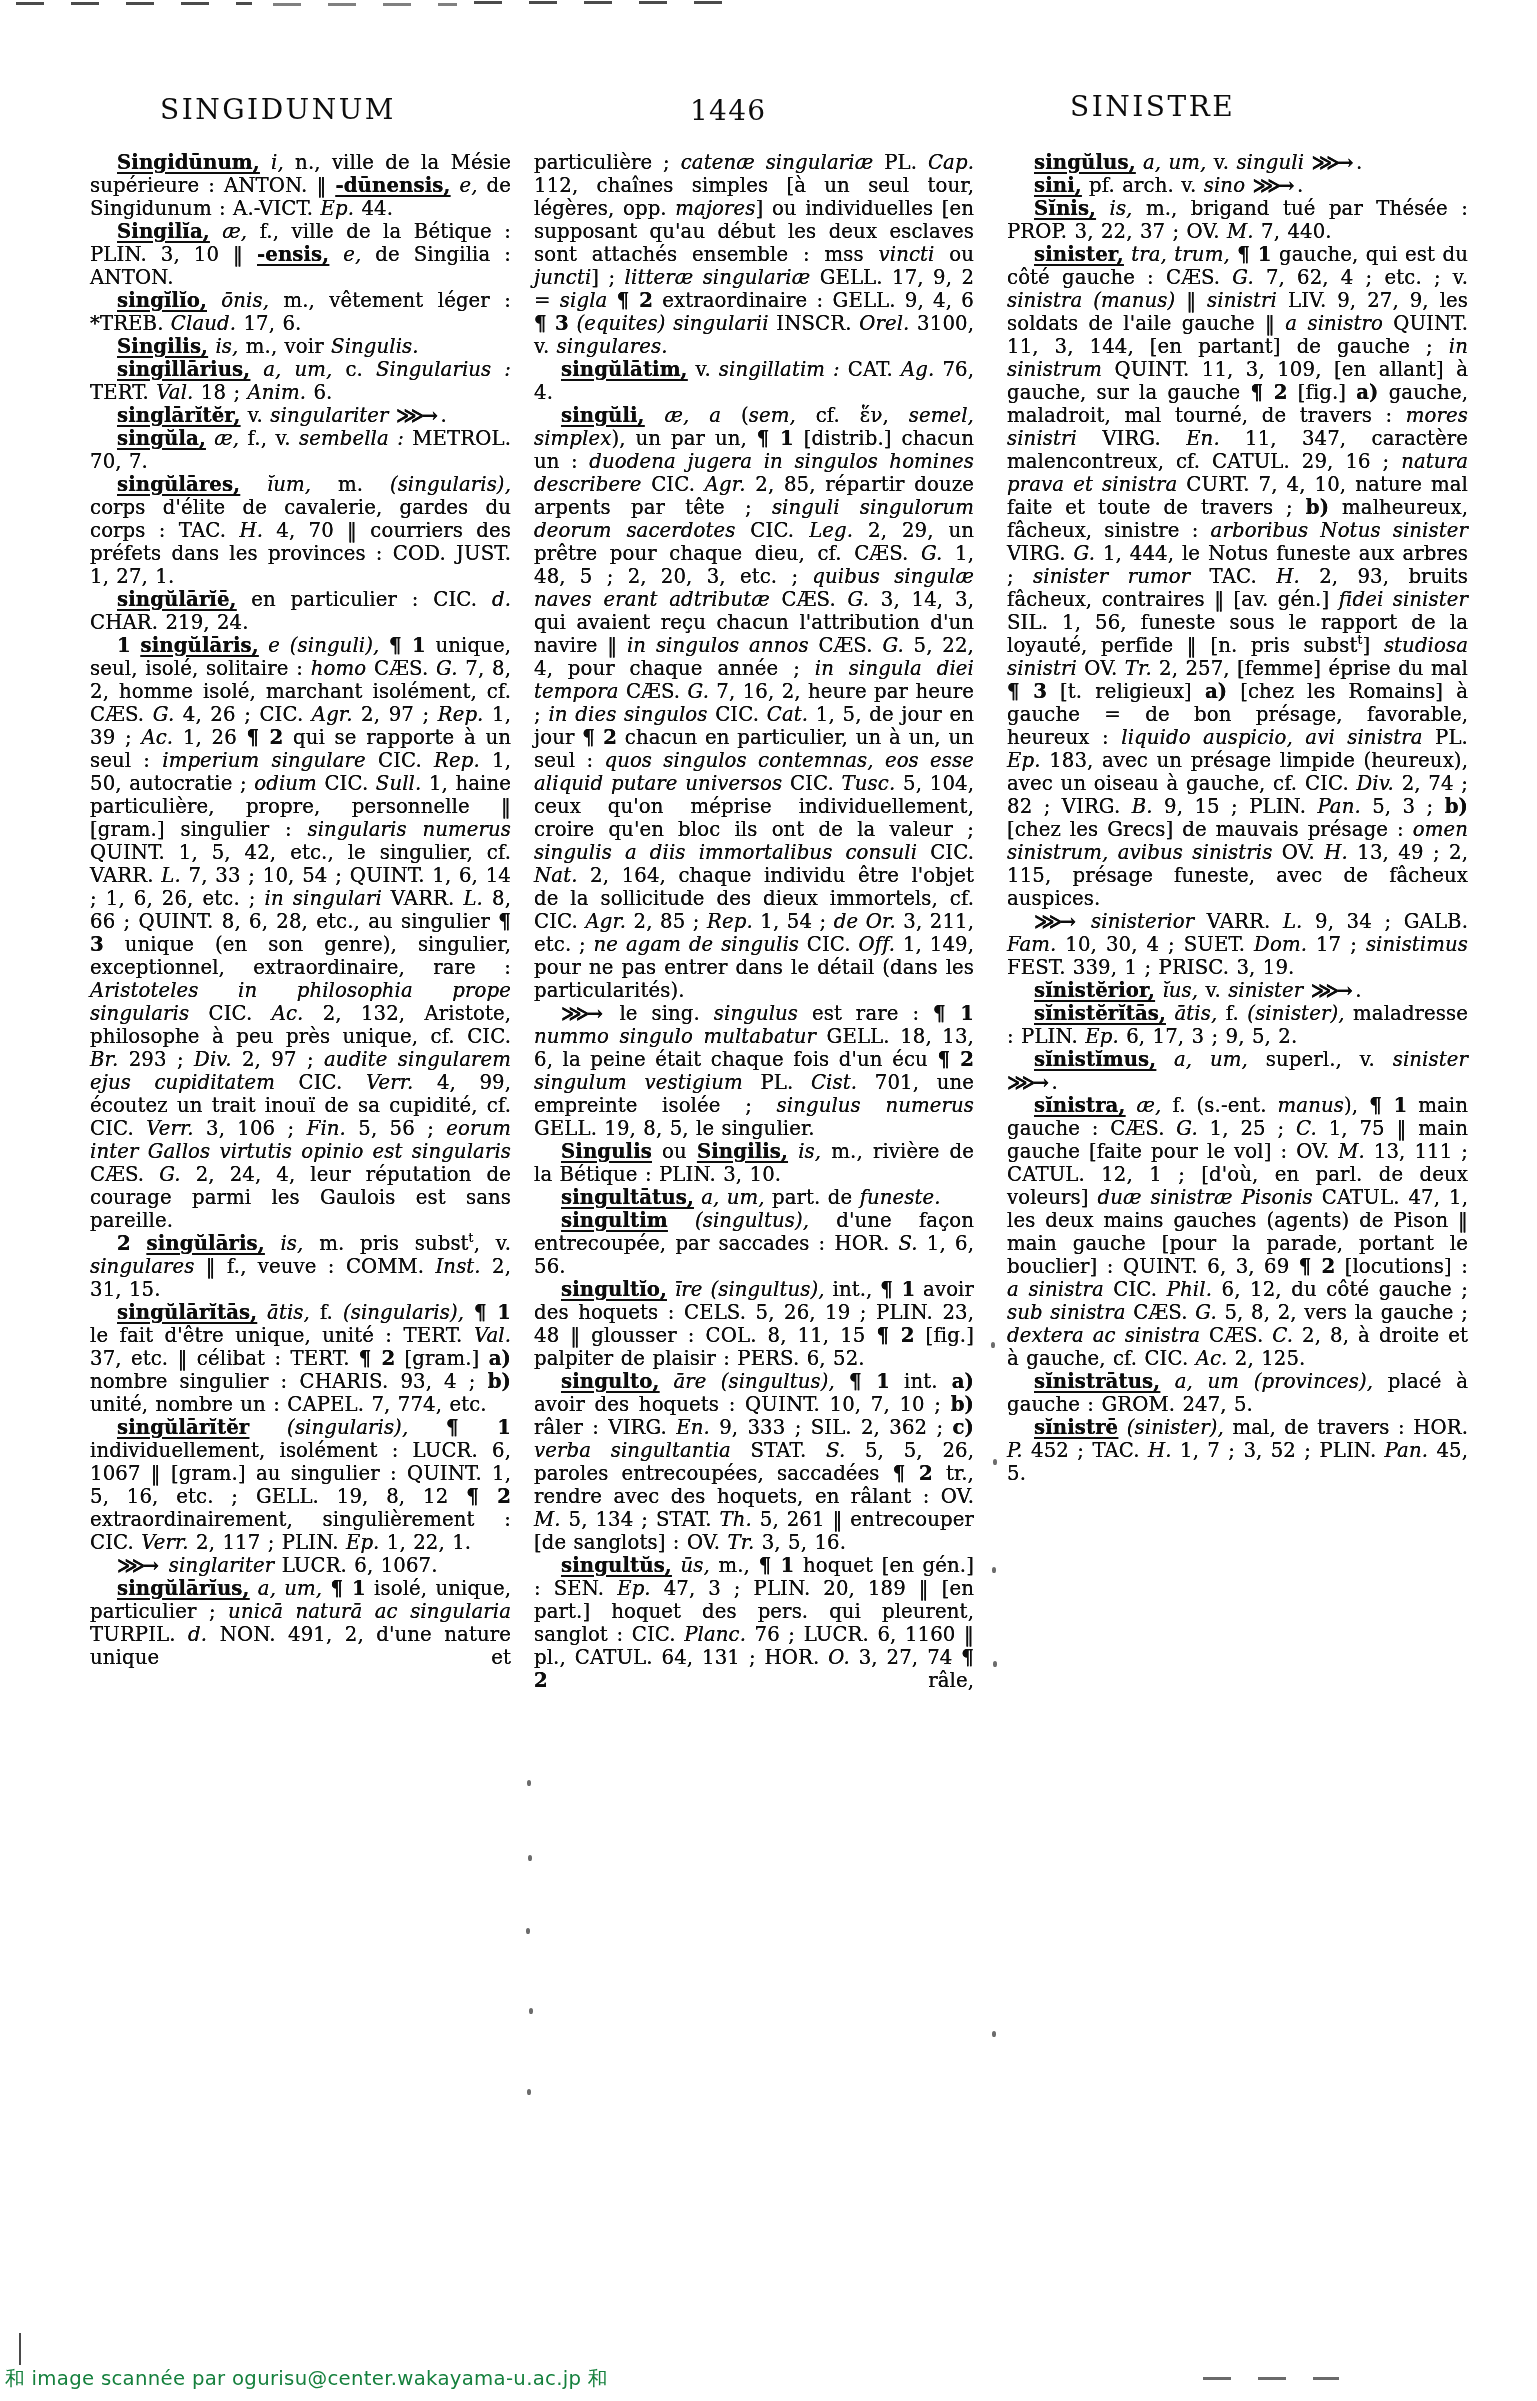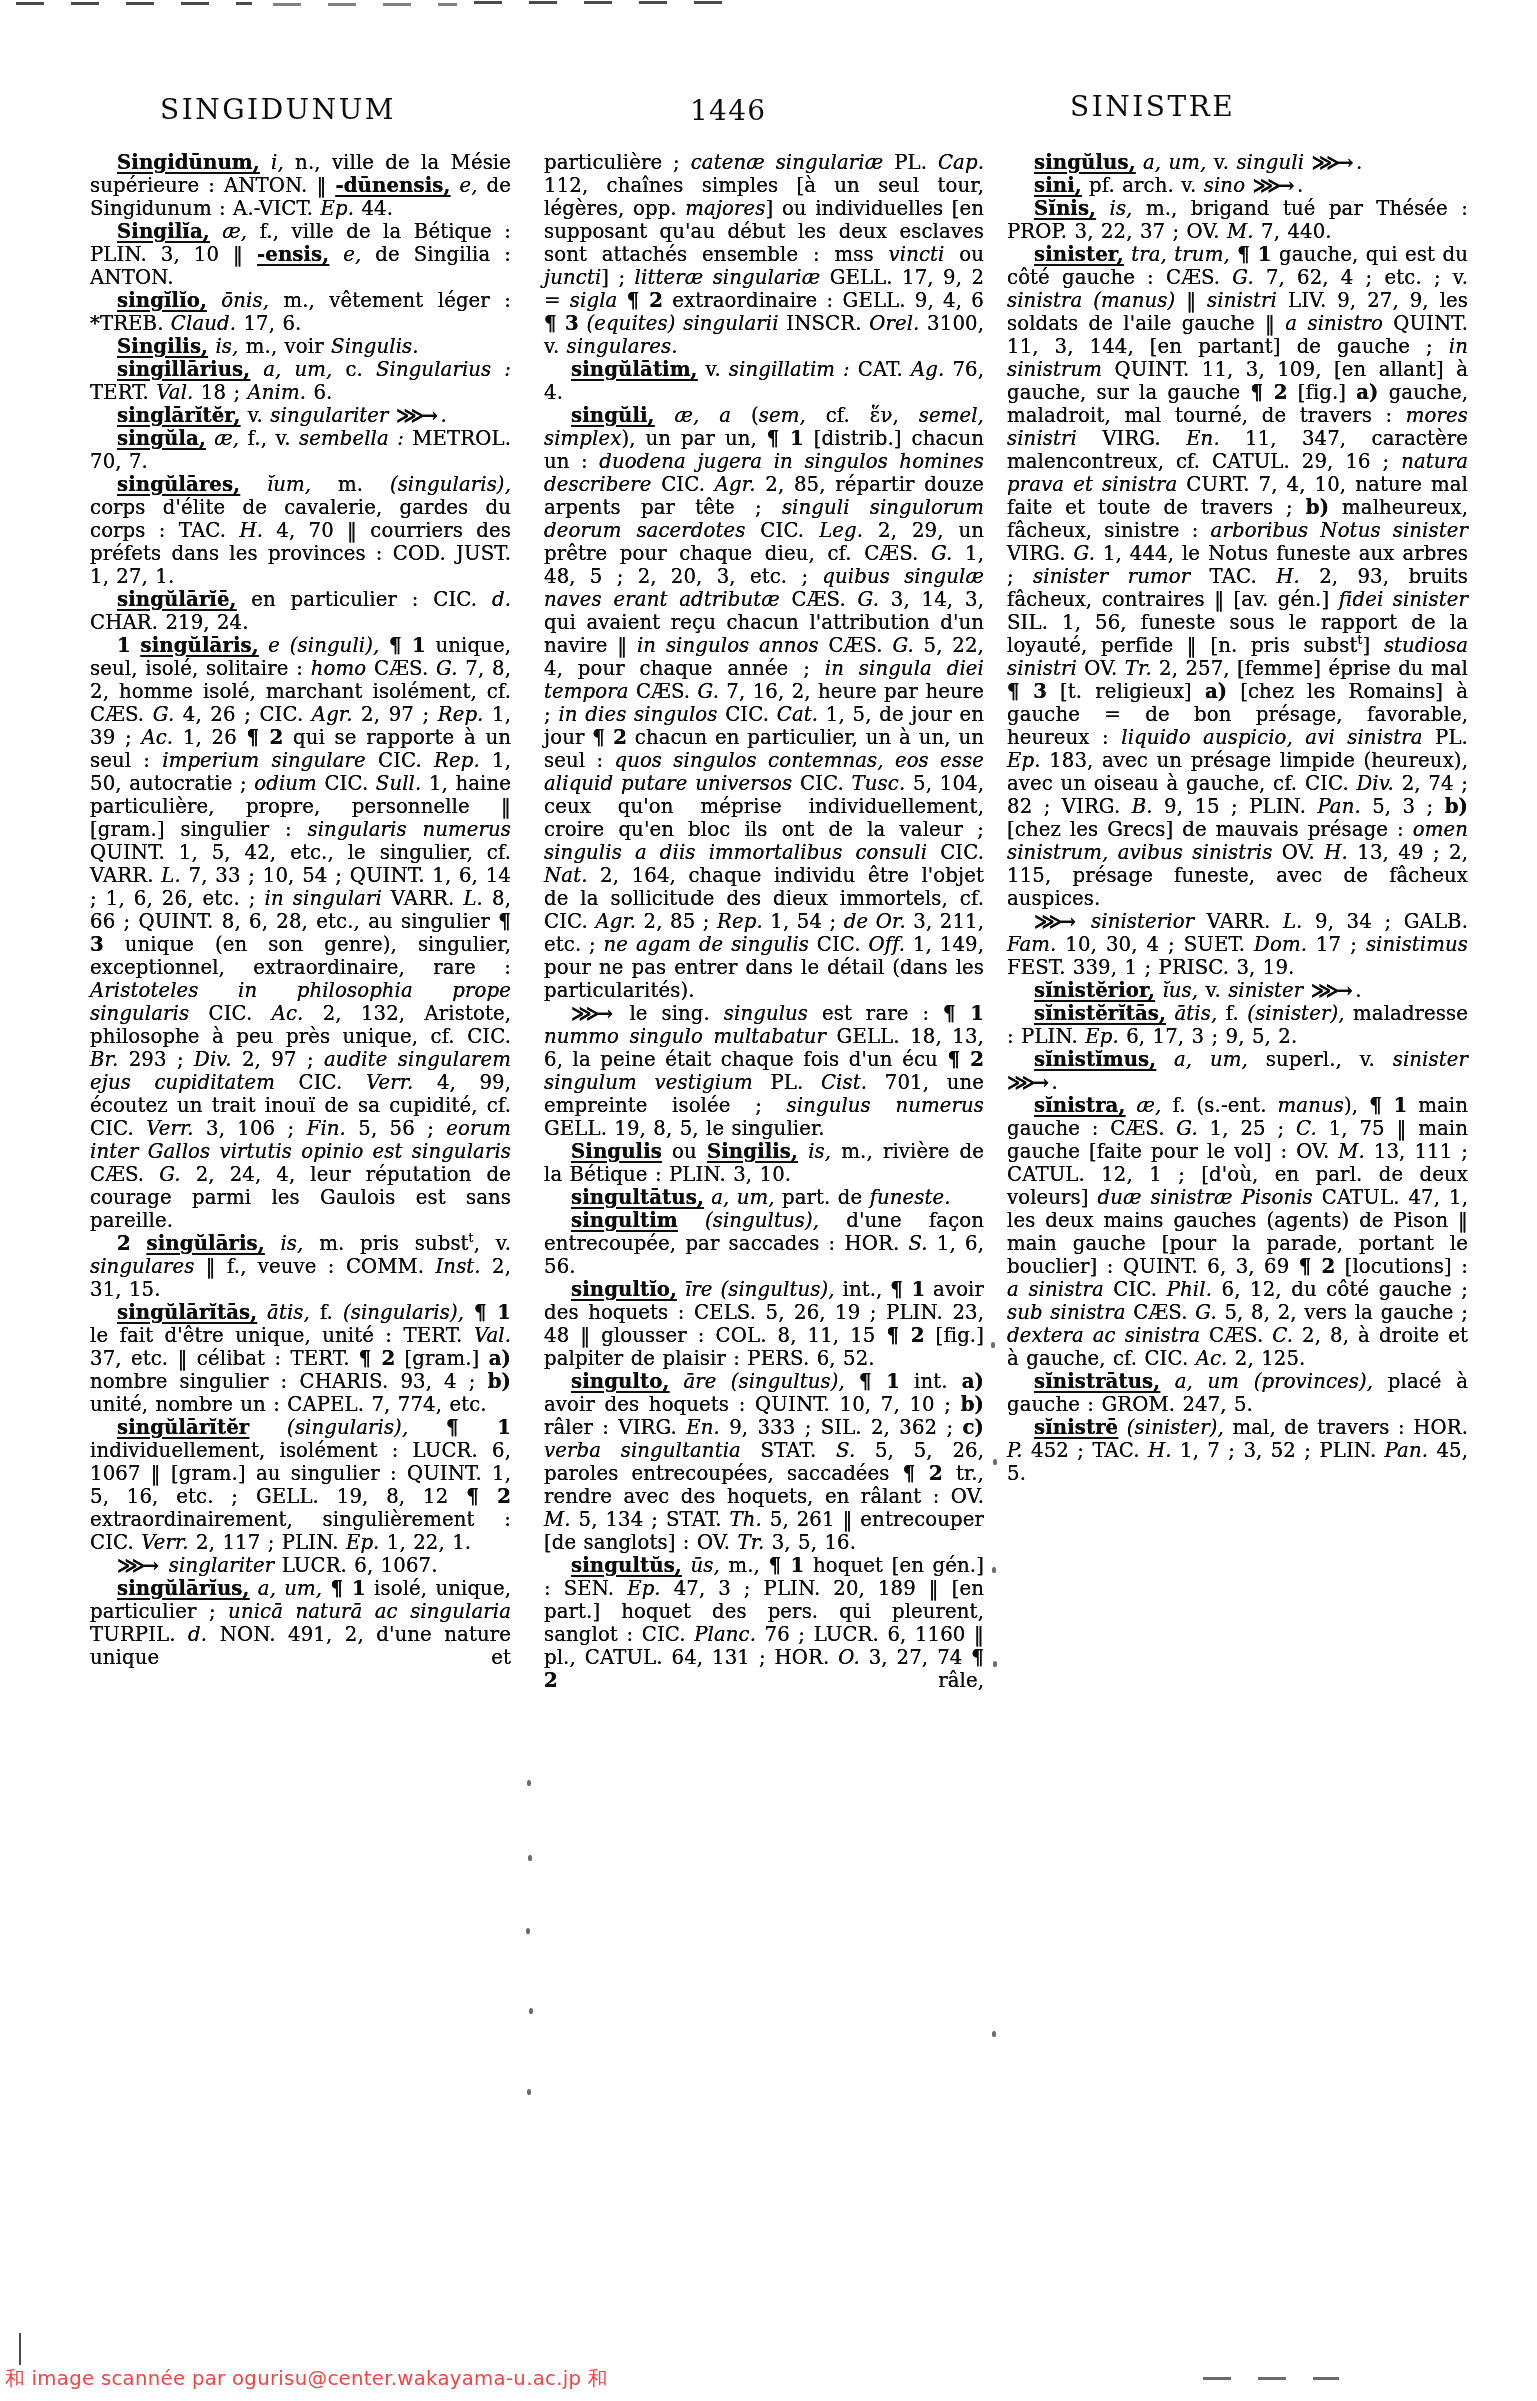--- a/index.html
+++ b/index.html
@@ -16,21 +16,21 @@
   #head-left{left:160px;top:93px;}
   #head-page{left:690px;top:94px;letter-spacing:1.3px;}
   #head-right{left:1070px;top:90px;}
   
   .col{
     position:absolute;top:151px;text-align:justify;
     font-size:19.7px;line-height:23px;word-spacing:1px;letter-spacing:0.1px;
     text-shadow:0 0 0.3px #000;
   }
   #col-1{left:90px;width:421px;}
-  #col-2{left:534px;width:440px;margin-left:10px;}
+  #col-2{left:534px;width:440px;}
   #col-3{left:1007px;width:461px;}
   .col p{margin:0;text-indent:27px;}
   .col p.cont{text-indent:0;}
   .col p.runover{text-align-last:justify;}
   .hw{
     font-weight:bold;
     text-decoration:underline;
     text-decoration-thickness:1.6px;
     text-underline-offset:3.2px;
   }
@@ -50,21 +50,21 @@
   #dash-d{left:1203px;top:2377px;width:136px;height:2.5px;opacity:.7;}
   .speck{
     position:absolute;width:4.4px;height:6.3px;border-radius:50%;
     background:#2e2e2e;opacity:.7;
   }
   #vline{position:absolute;left:19px;top:2333px;width:1.9px;height:32px;background:#4a4a4a;}
   
   #footer-credit{
     position:absolute;left:5px;top:2365px;
     font-family:"DejaVu Sans","Liberation Sans",sans-serif;
-    font-size:19.7px;color:#ef4444;letter-spacing:0.3px;white-space:nowrap;
+    font-size:19.7px;color:#15803d;letter-spacing:0.3px;white-space:nowrap;
   }
 </style>
 </head>
 <body>
 
 <div id="dash-a" class="dash-strip"></div>
 <div id="dash-b" class="dash-strip"></div>
 <div id="dash-c" class="dash-strip"></div>
 <div id="dash-d" class="dash-strip"></div>
 <div id="vline"></div>

